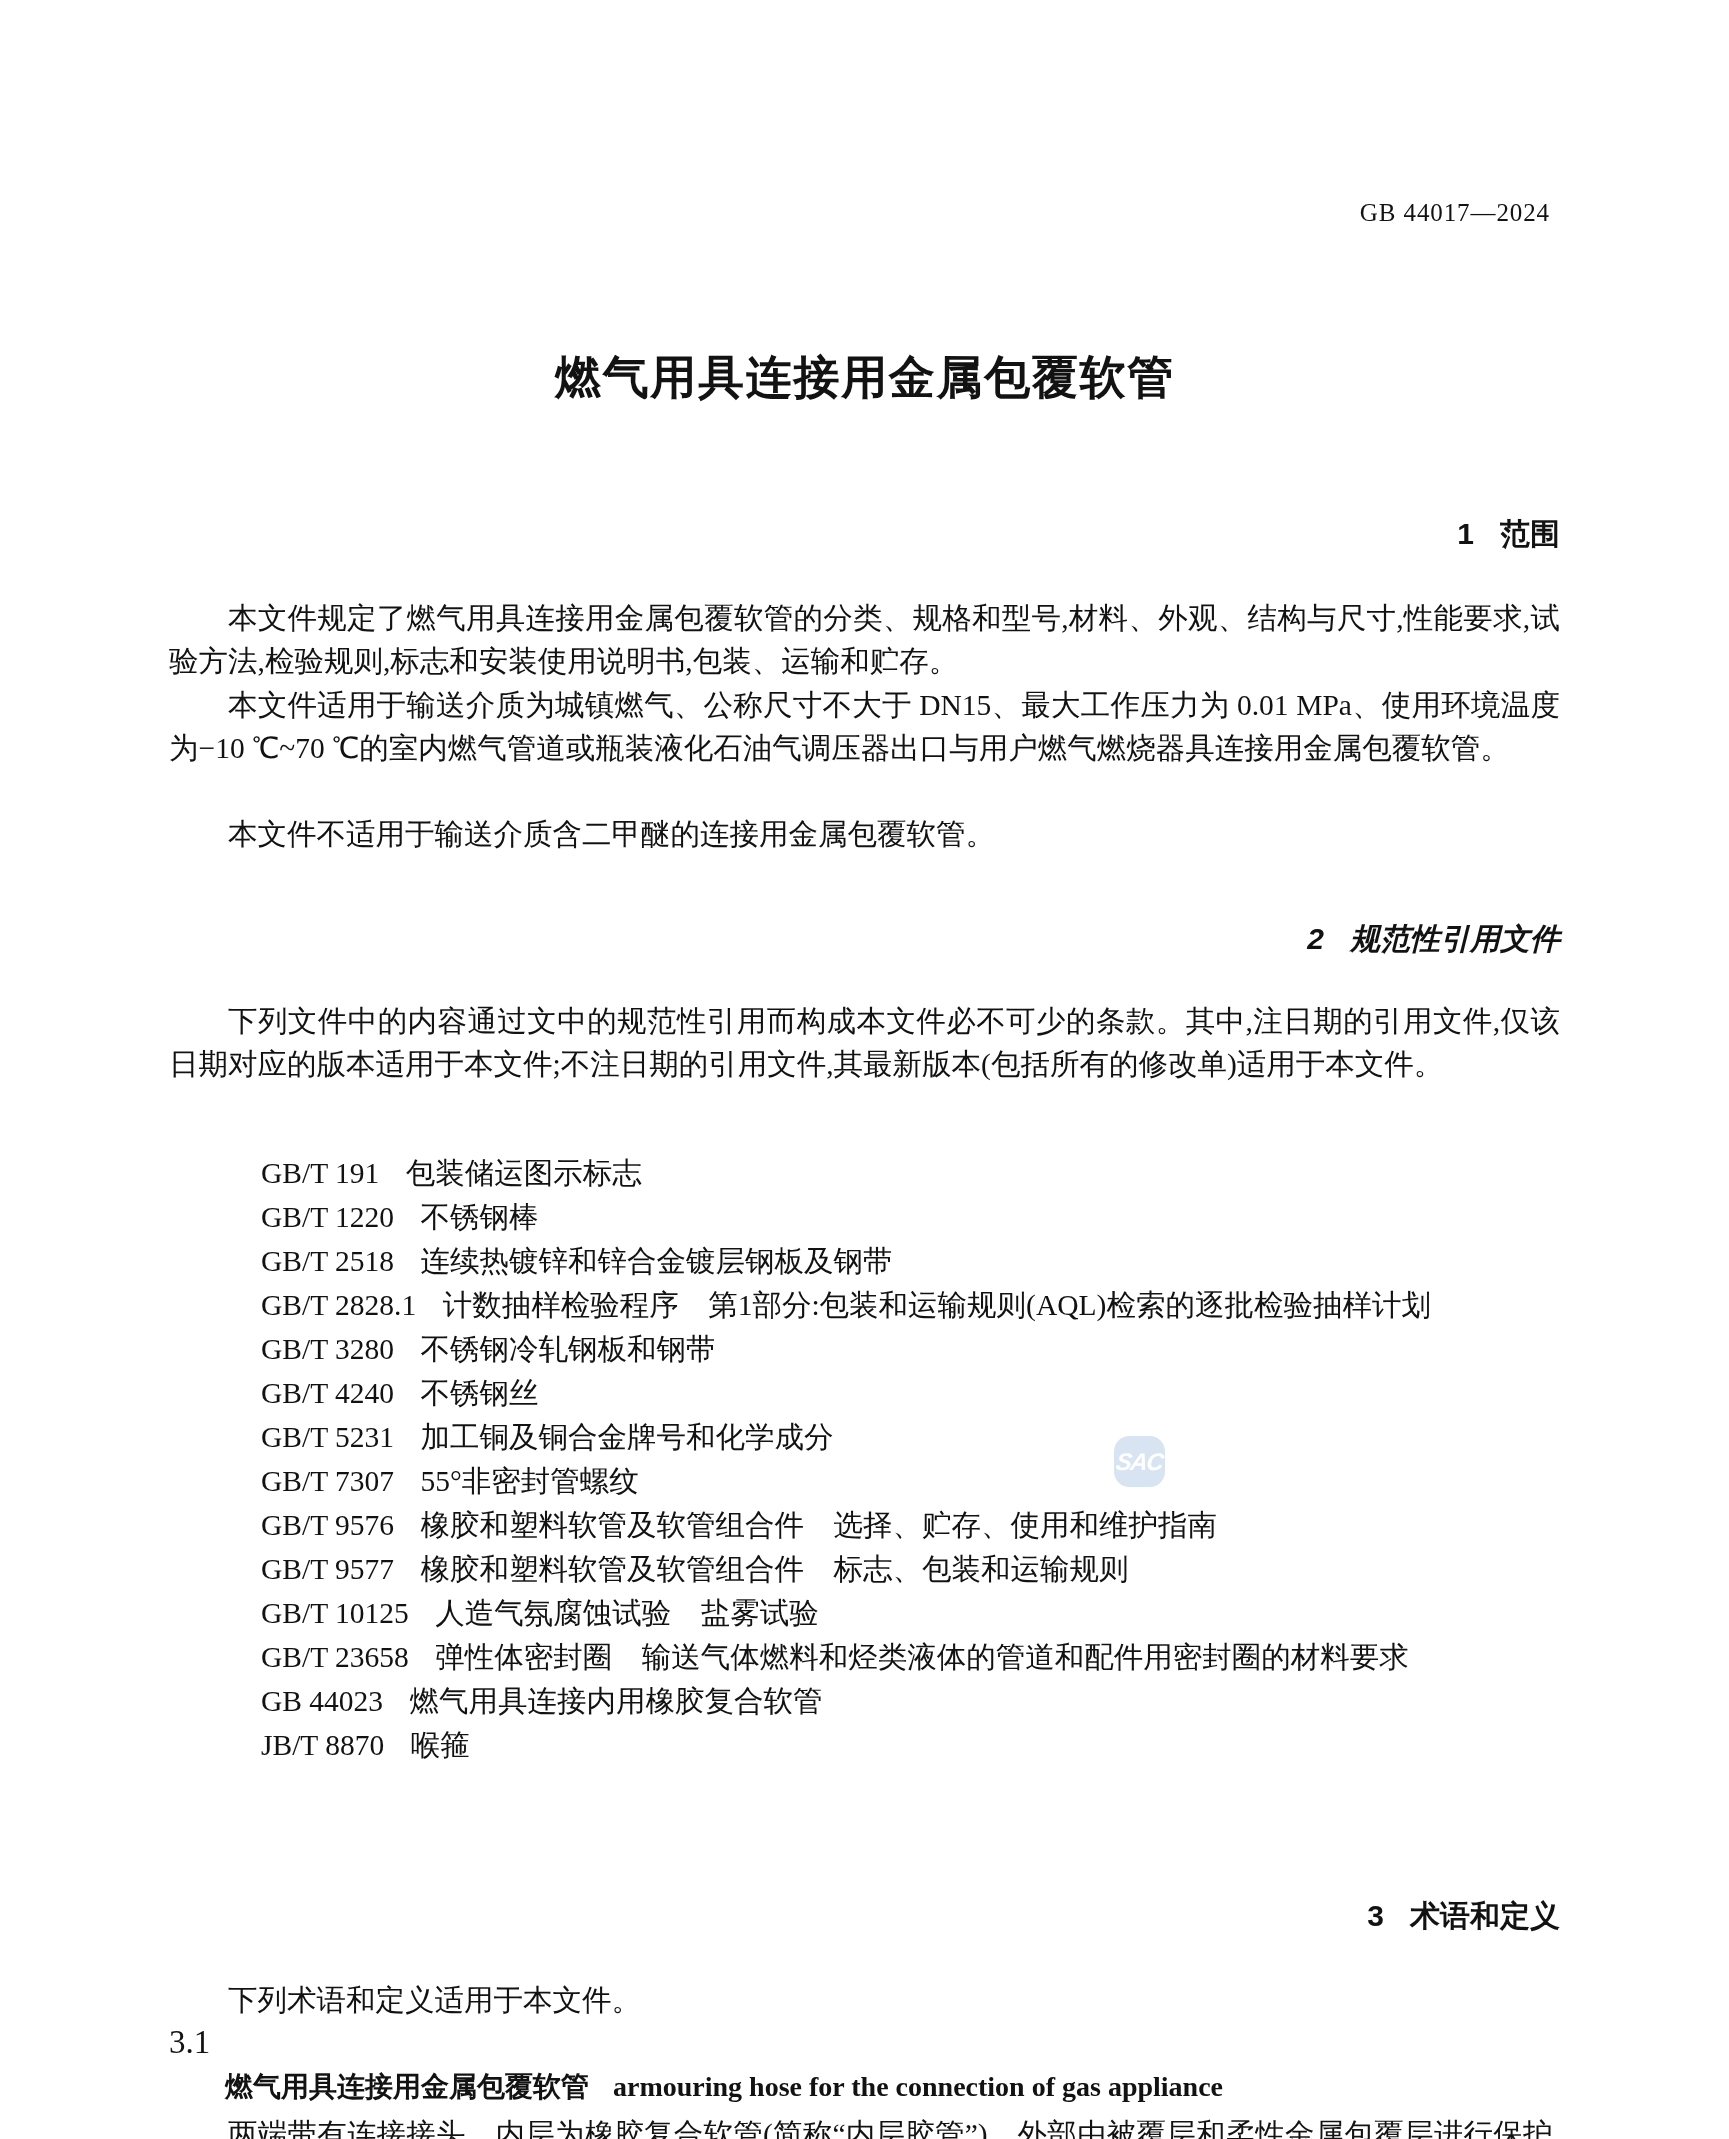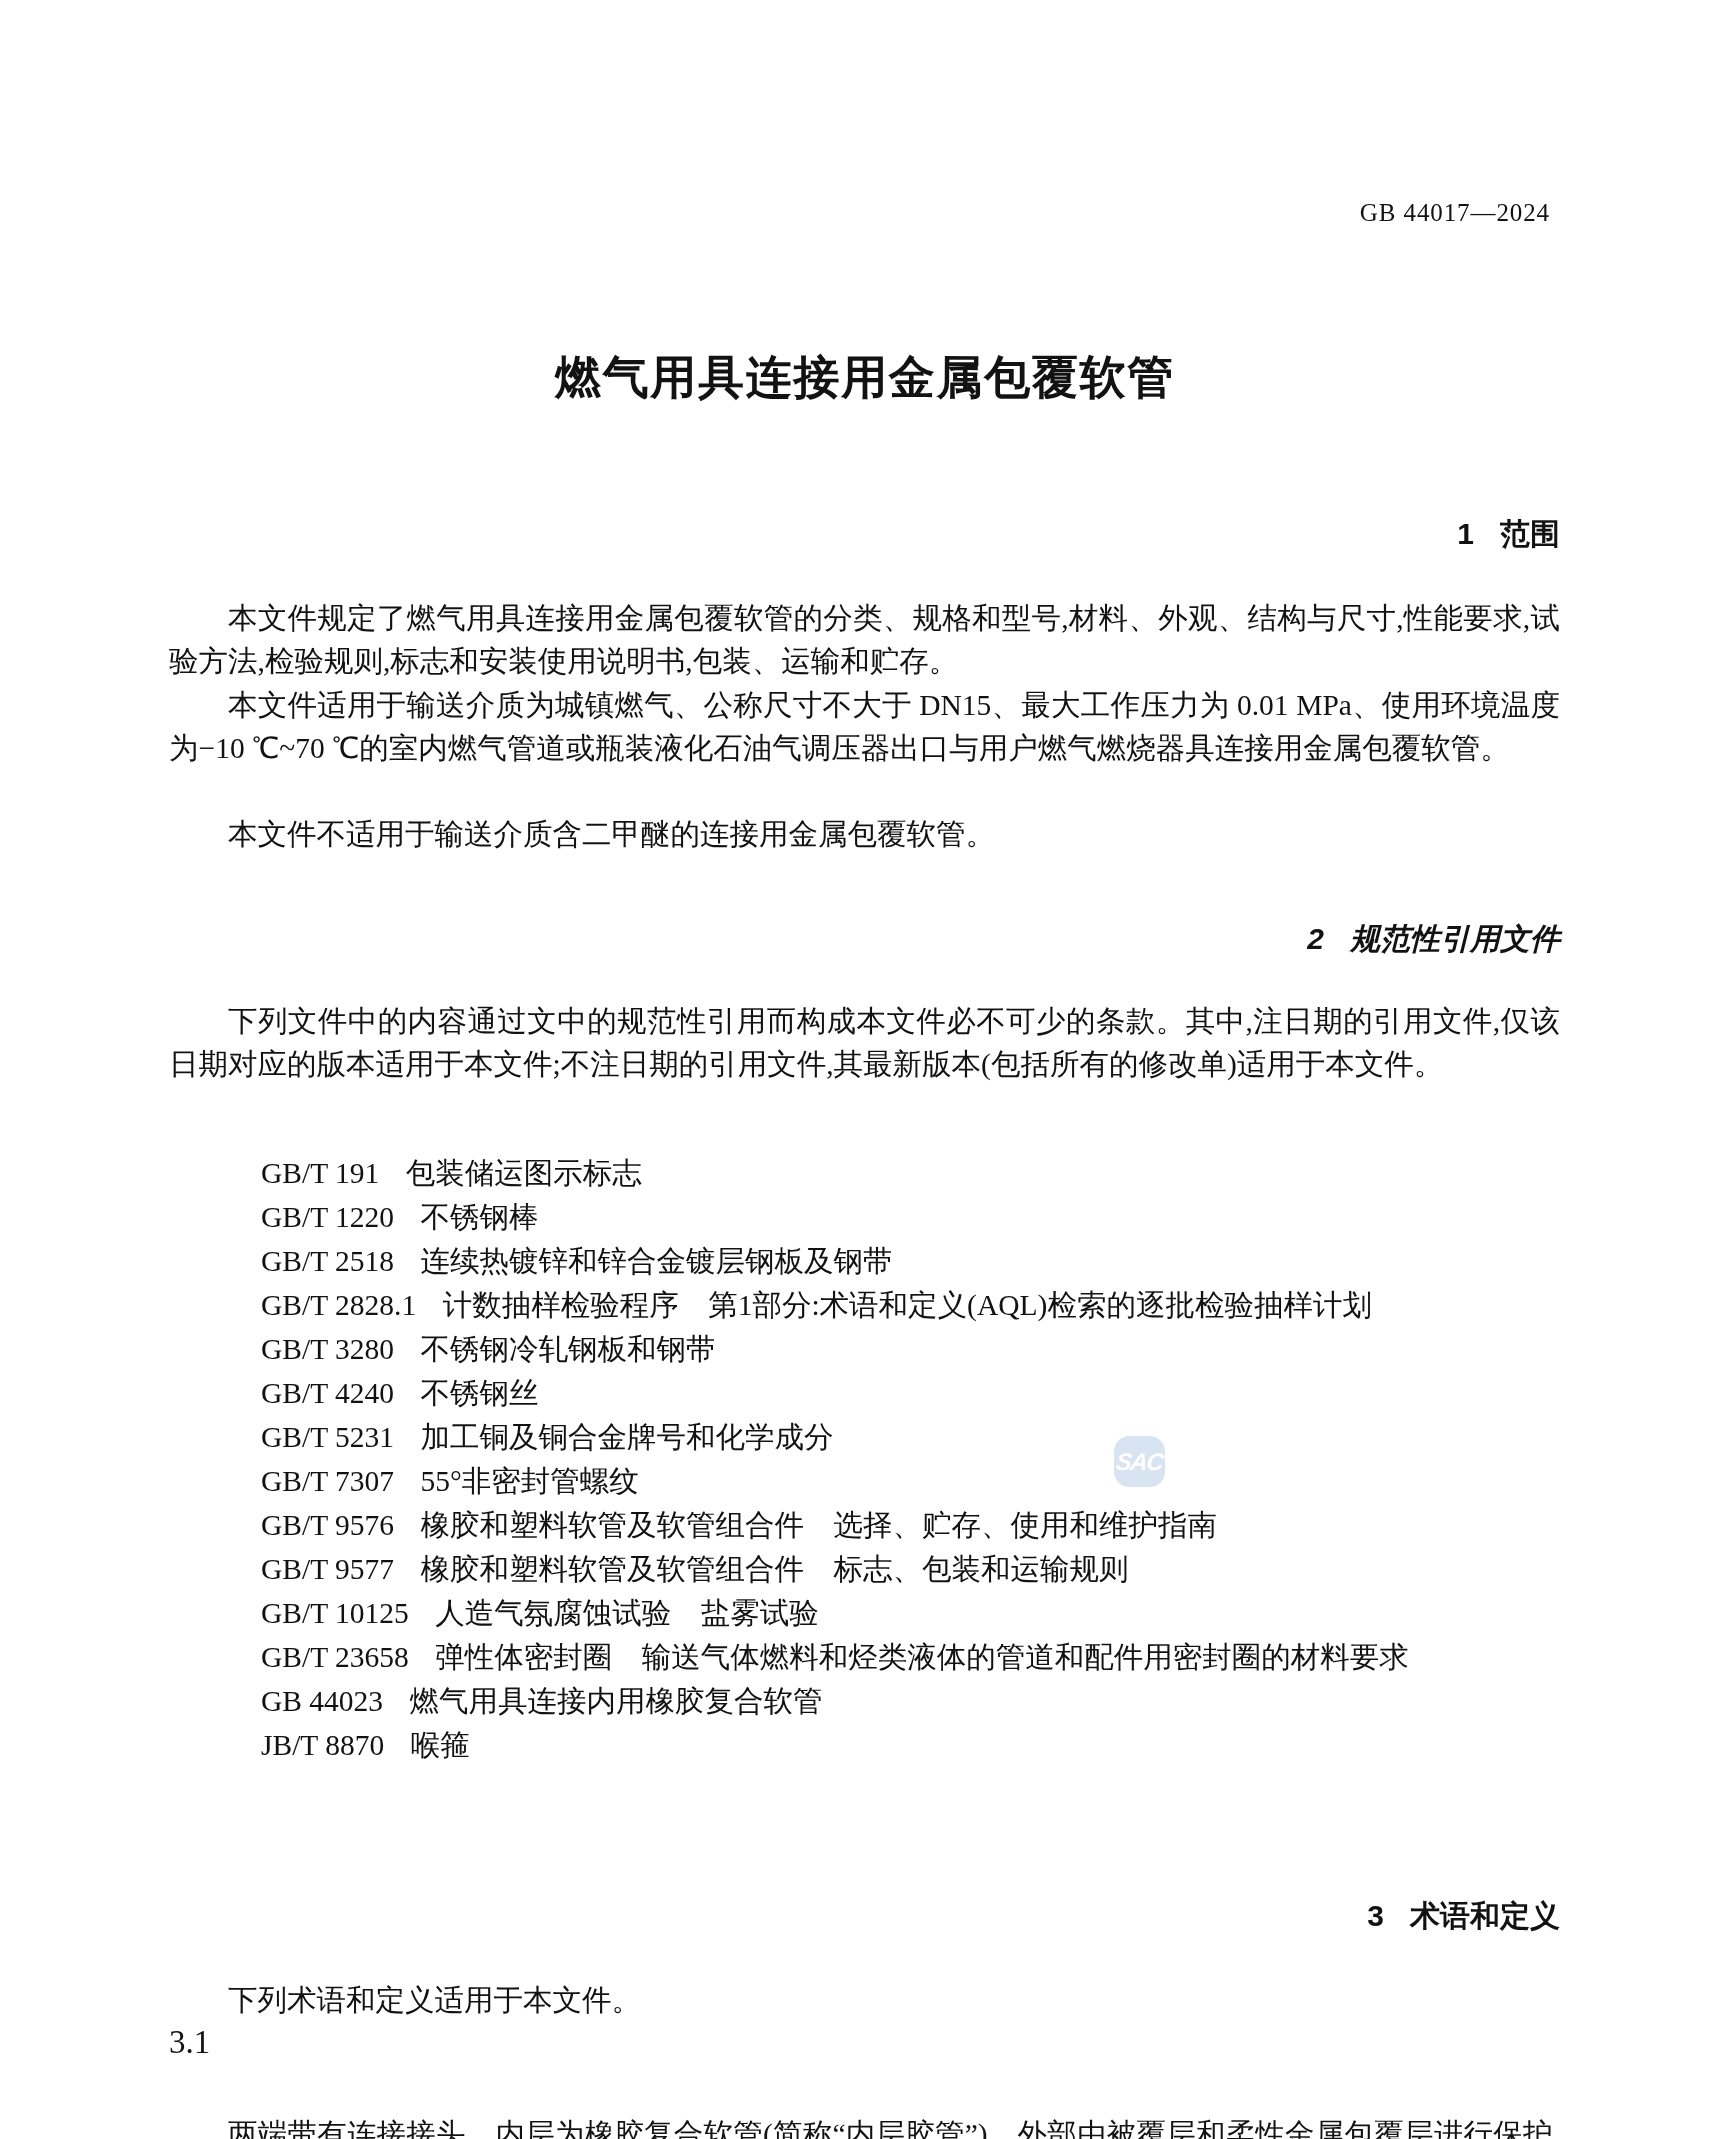--- a/index.html
+++ b/index.html
@@ -88,21 +88,21 @@
 
   <h2 class="sec-h" id="h2">
     <span class="num">2</span><span>规范性引用文件</span>
   </h2>
   <p class="para" id="p4">下列文件中的内容通过文中的规范性引用而构成本文件必不可少的条款。其中,注日期的引用文件,仅该日期对应的版本适用于本文件;不注日期的引用文件,其最新版本(包括所有的修改单)适用于本文件。</p>
 
   <ul class="ref-list">
     <li><span class="ref-code">GB/T 191</span><span class="ref-title">包装储运图示标志</span></li>
     <li><span class="ref-code">GB/T 1220</span><span class="ref-title">不锈钢棒</span></li>
     <li><span class="ref-code">GB/T 2518</span><span class="ref-title">连续热镀锌和锌合金镀层钢板及钢带</span></li>
-    <li><span class="ref-code">GB/T 2828.1</span><span class="ref-title">计数抽样检验程序　第1部分:术语和定义(AQL)检索的逐批检验抽样计划</span></li>
+    <li><span class="ref-code">GB/T 2828.1</span><span class="ref-title">计数抽样检验程序　第1部分:包装和运输规则(AQL)检索的逐批检验抽样计划</span></li>
     <li><span class="ref-code">GB/T 3280</span><span class="ref-title">不锈钢冷轧钢板和钢带</span></li>
     <li><span class="ref-code">GB/T 4240</span><span class="ref-title">不锈钢丝</span></li>
     <li><span class="ref-code">GB/T 5231</span><span class="ref-title">加工铜及铜合金牌号和化学成分</span></li>
     <li><span class="ref-code">GB/T 7307</span><span class="ref-title">55°非密封管螺纹</span></li>
     <li><span class="ref-code">GB/T 9576</span><span class="ref-title">橡胶和塑料软管及软管组合件　选择、贮存、使用和维护指南</span></li>
     <li><span class="ref-code">GB/T 9577</span><span class="ref-title">橡胶和塑料软管及软管组合件　标志、包装和运输规则</span></li>
     <li><span class="ref-code">GB/T 10125</span><span class="ref-title">人造气氛腐蚀试验　盐雾试验</span></li>
     <li><span class="ref-code">GB/T 23658</span><span class="ref-title">弹性体密封圈　输送气体燃料和烃类液体的管道和配件用密封圈的材料要求</span></li>
     <li><span class="ref-code">GB 44023</span><span class="ref-title">燃气用具连接内用橡胶复合软管</span></li>
     <li><span class="ref-code">JB/T 8870</span><span class="ref-title">喉箍</span></li>
@@ -112,17 +112,20 @@
     <span style="color: rgb(255, 255, 255);">SAC</span>
   </div>
 
   <h2 class="sec-h" id="h3">
     <span class="num">3</span><span>术语和定义</span>
   </h2>
   <p class="para" id="lead">下列术语和定义适用于本文件。</p>
 
   <div class="clause-num">3.1</div>
 
+  <p class="term-line">
+    <span class="term-zh">燃气用具连接用金属包覆软管</span><span class="term-en">armouring hose for the connection of gas appliance</span>
+  </p>
 
   <p class="para" id="def">两端带有连接接头、内层为橡胶复合软管(简称“内层胶管”)、外部由被覆层和柔性金属包覆层进行保护,用于燃气燃烧器具连接室内燃气管道或连接瓶装液化石油气调压器的、固定长度的管。</p>
 
 </div>
 
 
 </body></html>

